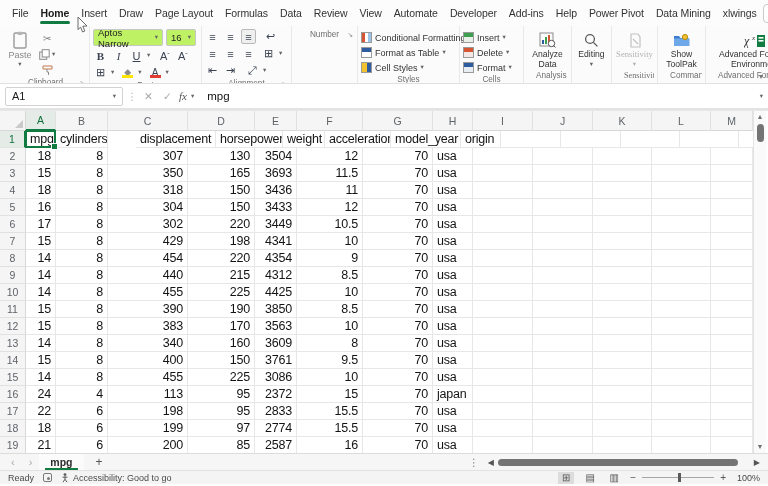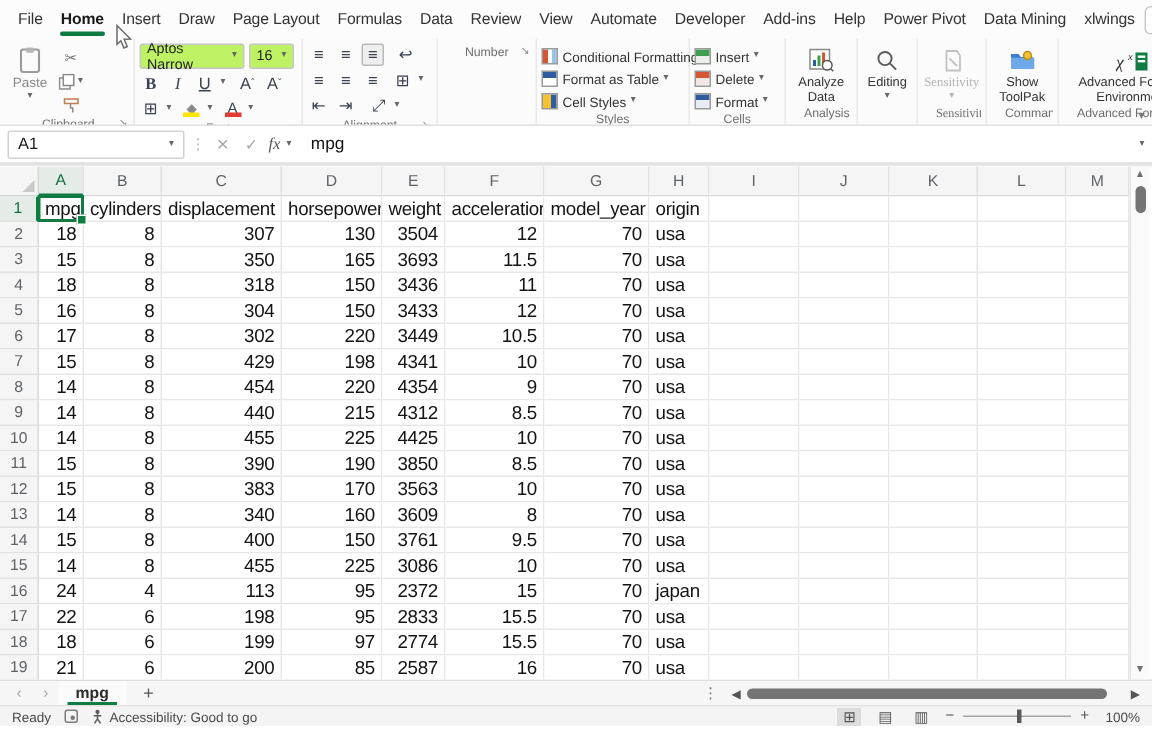--- a/index.html
+++ b/index.html
@@ -408,21 +408,21 @@
           <div class="chead" style="width: 60px;">J</div>
           <div class="chead" style="width: 59px;">K</div>
           <div class="chead" style="width: 59px;">L</div>
           <div class="chead" style="width: 42px;">M</div>
         </div>
       <div>
           <div class="grow">
             <div class="rhead sel">1</div>
             <div class="gcell txt selcell" style="width: 30px;">mpg<div class="selbox"></div></div>
             <div class="gcell txt" style="width: 52px;">cylinders</div>
-            <div class="gcell txt" style="width: 80px;">displacement</div>
+            <div class="gcell txt" style="width: 80px; margin-left: 28px;">displacement</div>
             <div class="gcell txt" style="width: 67px;">horsepower</div>
             <div class="gcell txt" style="width: 42px;">weight</div>
             <div class="gcell txt" style="width: 66px;">acceleration</div>
             <div class="gcell txt" style="width: 70px;">model_year</div>
             <div class="gcell txt" style="width: 40px;">origin</div>
             <div class="gcell txt" style="width: 60px;"></div>
             <div class="gcell txt" style="width: 60px;"></div>
             <div class="gcell txt" style="width: 59px;"></div>
             <div class="gcell txt" style="width: 59px;"></div>
             <div class="gcell txt" style="width: 42px;"></div>

